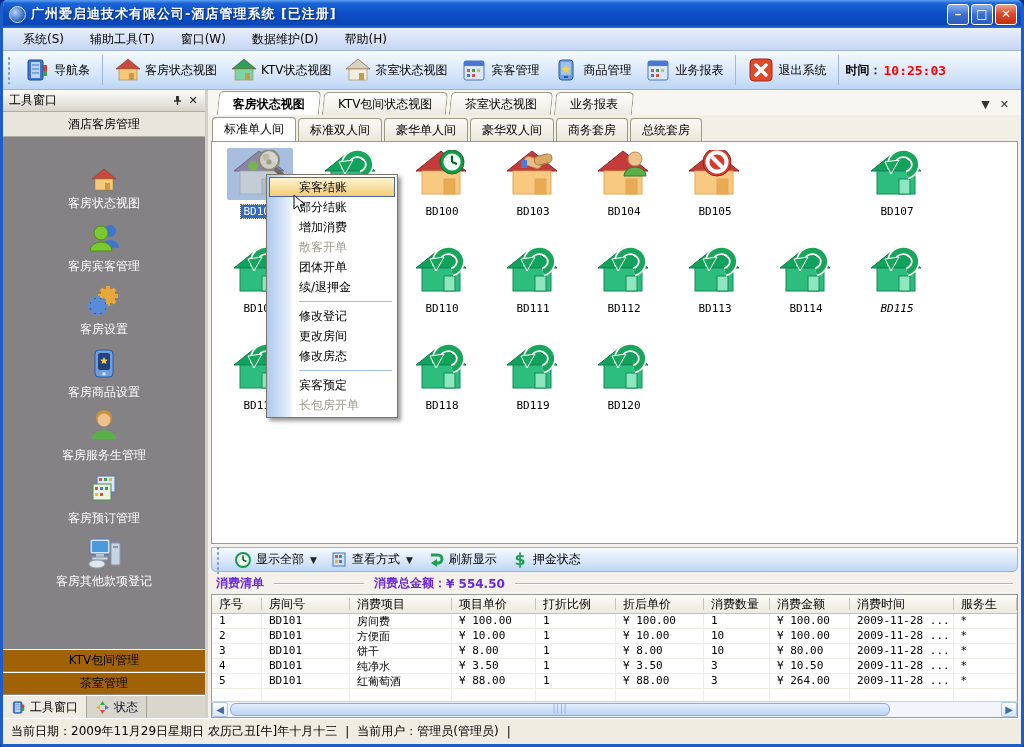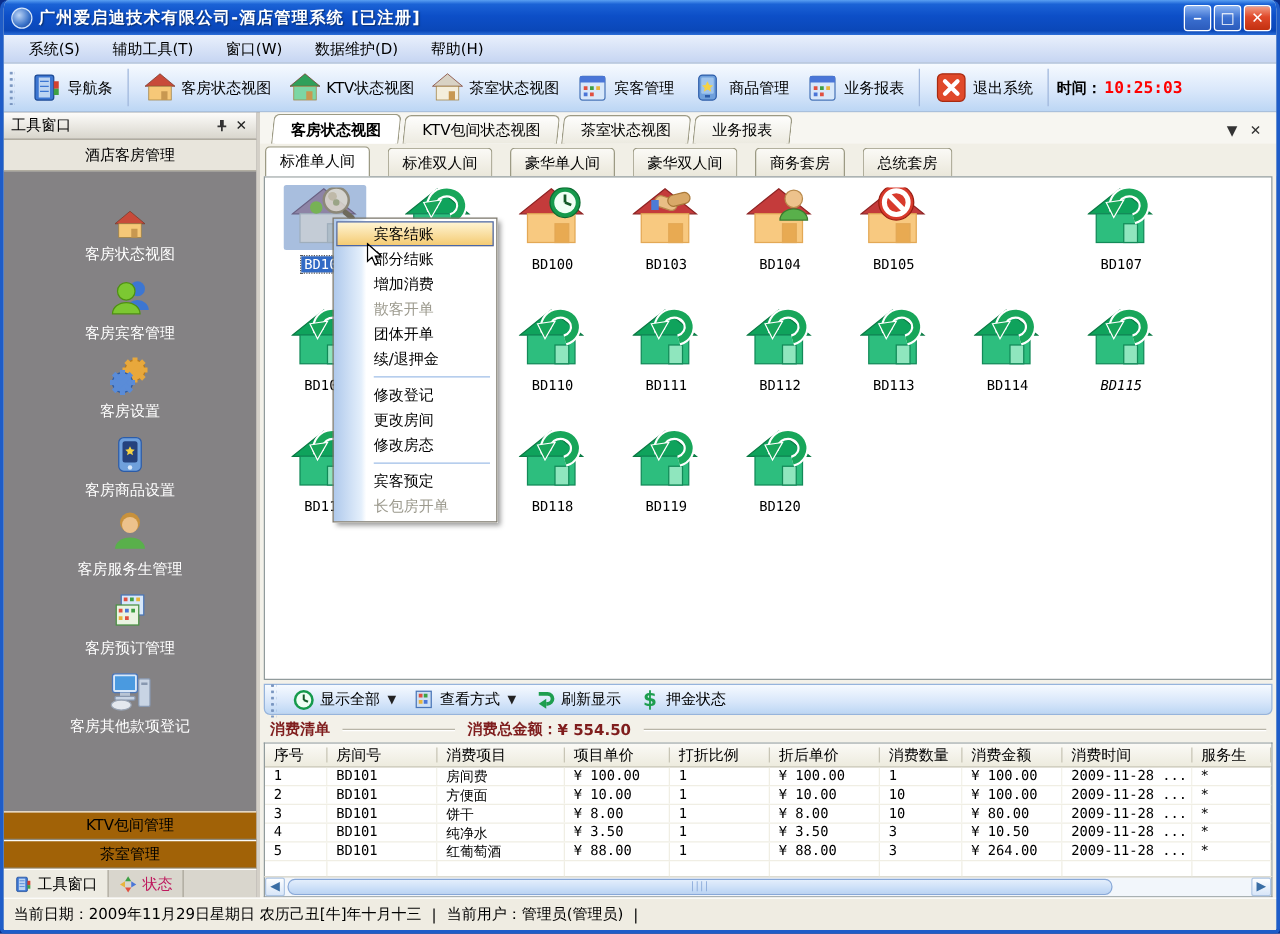--- a/index.html
+++ b/index.html
@@ -49,35 +49,35 @@
   .sidebar-group { height:25px; flex:0 0 25px; line-height:25px; text-align:center; background:#E8E5DC; border-bottom:1px solid #B0ACA0; }
   .sidebar-items { flex:1; padding-top:16px; display:flex; flex-direction:column; align-items:center; overflow:hidden; }
   .sidebar-item { width:100%; height:63px; display:flex; flex-direction:column; align-items:center; justify-content:flex-start; }
   .sidebar-item .ico { height:40px; display:flex; align-items:flex-end; }
   .sidebar-item .lbl { color:#fff; margin-top:2px; }
   .sidebar-btn { height:23px; flex:0 0 23px; line-height:21px; text-align:center; background:#a16207;
     border-top:1px solid #FBFAF7; border-bottom:1px solid #8E8A7E; }
   .sidebar-tabs { height:23px; flex:0 0 23px; display:flex; background:#D9D6CD; border-top:1px solid #fff; }
   .sidebar-tab { display:flex; align-items:center; gap:4px; padding:0 8px; border-right:1px solid #A8A498; }
   .sidebar-tab.active { background:#EDEBE2; }
-  .sidebar-tab.inactive .txt { color:#be185d; }
+  .sidebar-tab.inactive .txt { color:#0f172a; }
 
   
   .main { flex:1; min-width:0; display:flex; flex-direction:column; background:#F3F1E9; }
 
   .doc-tabs { height:25px; flex:0 0 25px; display:flex; align-items:flex-end; padding:2px 6px 0 10px; background:#F7F6F1; }
   .doc-tab { padding:3px 14px 2px; margin-right:3px; border:1px solid #9C9A84; border-bottom:none;
     border-radius:5px 5px 0 0; background:linear-gradient(#FEFEFD,#ECEAE0); transform:skewX(-6deg); }
   .doc-tab > span { display:inline-block; transform:skewX(6deg); }
   .doc-tab.active { font-weight:bold; background:#FFFFFF; padding-top:4px; }
   .doc-tab-controls { margin-left:auto; display:flex; gap:10px; align-items:center; padding:0 6px 4px 0; color:#333; }
   .doc-tab-controls span { font-size:11px; }
 
   .room-tabs { height:26px; flex:0 0 26px; display:flex; align-items:flex-end; padding:0 0 0 4px; background:#F1EFE6; }
-  .room-tab { padding:3px 11px 2px; margin-right:14px; border:1px solid #9C9A84; border-bottom:none;
+  .room-tab { padding:3px 11px 2px; margin-right:2px; border:1px solid #9C9A84; border-bottom:none;
     border-radius:4px 4px 0 0; background:linear-gradient(#FBFAF6,#EAE7DA); }
   .room-tab.active { background:#FFFFFF; position:relative; z-index:2; padding-bottom:3px; }
 
   .room-panel { flex:1; margin:0 3px; background:#fff; border:1px solid #919B9C; position:relative; overflow:hidden; }
   .room { position:absolute; width:84px; text-align:center; }
   .room .icon-wrap { display:inline-block; padding:2px 6px; border-radius:2px; }
   .room.selected .icon-wrap { background:#A8BEDE; }
   .room .room-label { display:inline-block; font-family:"DejaVu Sans Mono",monospace; font-size:11px; padding:0 2px; margin-top:2px; }
   .room.selected .room-label { background:#316AC5; color:#fff; outline:1px dotted #58585a; }
 
@@ -91,21 +91,21 @@
   .menu-sep { height:9px; position:relative; }
   .menu-sep::after { content:""; position:absolute; left:30px; right:3px; top:4px; height:1px; background:#9FBEE8; }
   .cursor-arrow { position:absolute; left:26px; top:19px; z-index:10; }
 
   
   .bottom-toolbar { height:25px; flex:0 0 25px; margin:3px 3px 0; display:flex; align-items:center; gap:4px; padding:0 4px;
     background:linear-gradient(180deg,#F6FAFF,#D7E6FA 60%,#BCD6F4); border:1px solid #96B4DC; border-radius:0 0 5px 5px; }
   .bt-item { display:flex; align-items:center; gap:4px; padding:1px 5px; white-space:nowrap; }
   .bt-caret { font-size:9px; color:#222; margin-left:2px; }
 
-  .summary-band { height:21px; flex:0 0 21px; display:flex; align-items:center; margin:1px 8px 0; color:#7f1d1d; font-weight:bold; }
+  .summary-band { height:21px; flex:0 0 21px; display:flex; align-items:center; margin:1px 8px 0; color:#6d28d9; font-weight:bold; }
   .summary-band .line { border-top:1px solid #B8B5A8; border-bottom:1px solid #fff; height:2px; }
   .summary-band .l1 { flex:0 0 90px; margin:0 10px; }
   .summary-band .l2 { flex:1; margin-left:10px; }
 
   
   .consume-table { margin:0 3px; background:#fff; border:1px solid #919B9C; border-bottom:none; display:flex; flex-direction:column; }
   .ct-header { display:flex; height:19px; flex:0 0 19px; background:linear-gradient(#FBFAF6,#EDEBDE); border-bottom:1px solid #C5C2B0; }
   .ct-header .cell { display:flex; align-items:center; padding-left:7px; position:relative; }
   .ct-header .cell::after { content:""; position:absolute; right:0; top:3px; bottom:3px; width:1px; background:#C8C5B5; }
   .ct-row { display:flex; height:15px; border-bottom:1px solid #F0EEE4; font-size:11px; }

